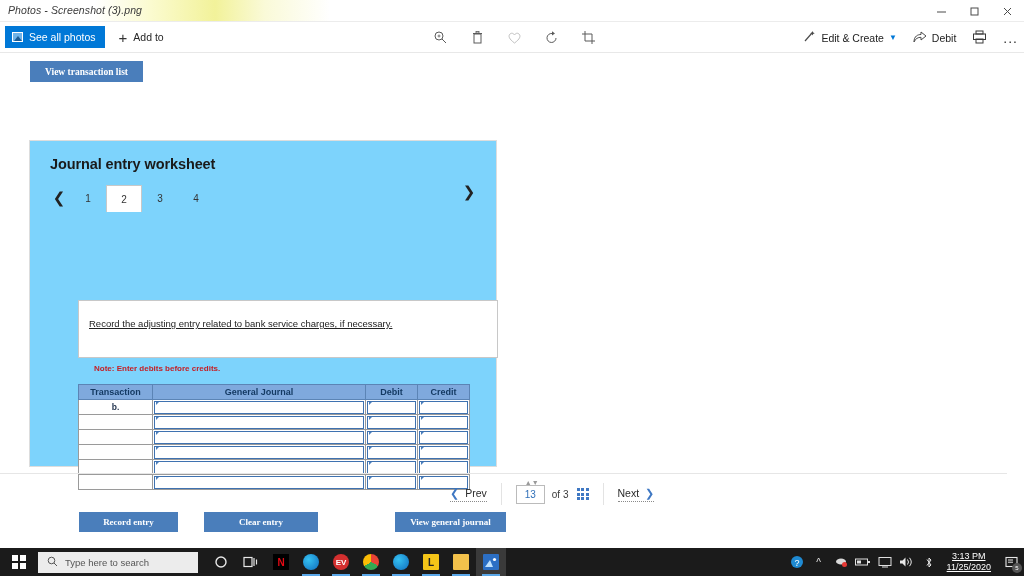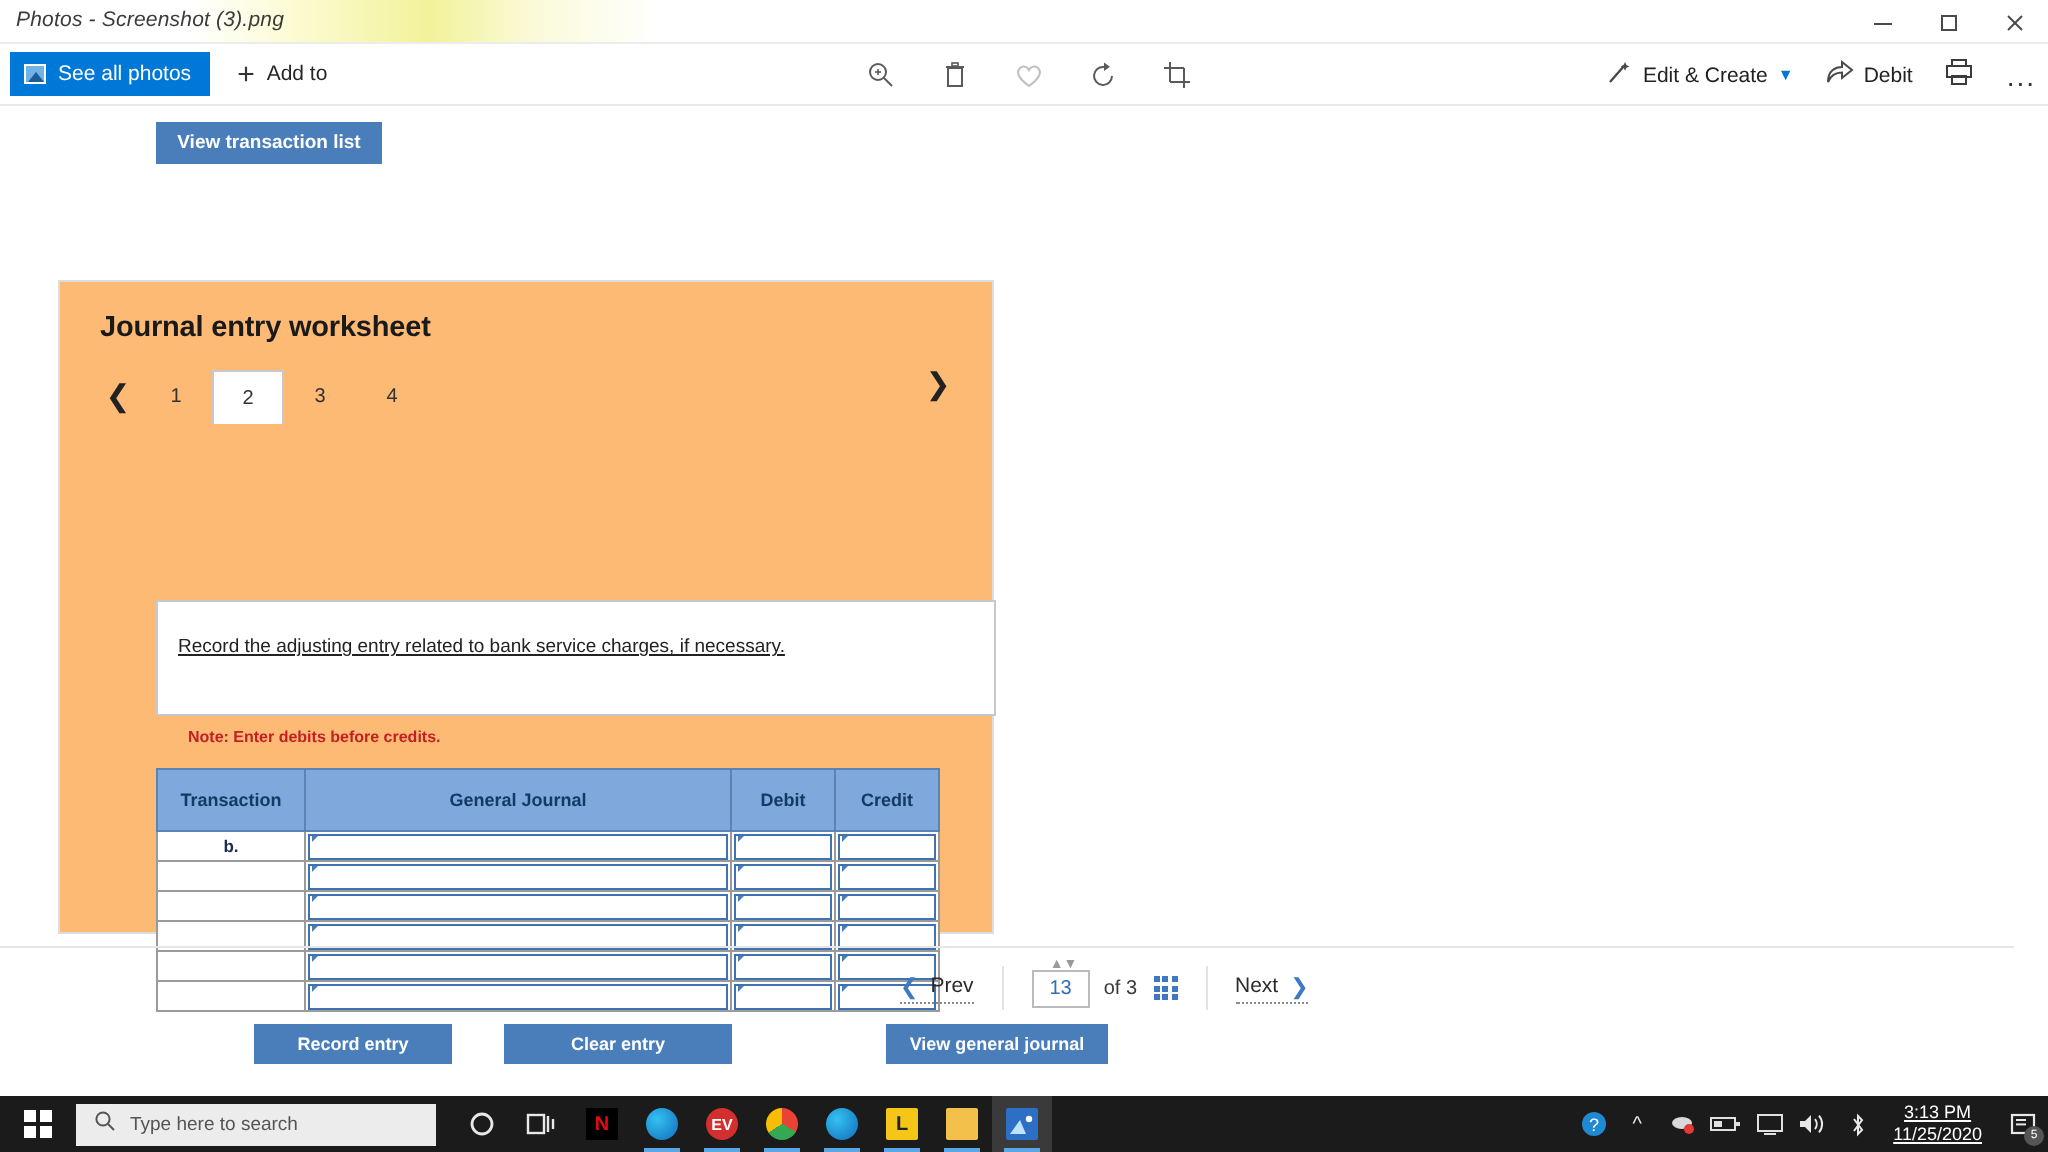--- a/index.html
+++ b/index.html
@@ -61,30 +61,30 @@
   .right-tools { position:absolute; right:6px; top:0; height:31px; display:flex; align-items:center; gap:16px; }
   .rt-item { display:flex; align-items:center; gap:5px; font-size:10.5px; color:#222; white-space:nowrap; }
   .caret-blue { color:#0078d7; font-size:8px; }
   .dots { font-size:14px; color:#333; letter-spacing:1px; line-height:8px; }
 
   
   .photo-area { position:absolute; left:0; top:53px; width:1024px; height:495px; background:#ffffff; }
 
   .btn-blue {
     background:#4a7ebb; color:#ffffff; border:none; font-weight:bold;
-    font-family:Liberation Sans, sans-serif; cursor:pointer;
-    display:flex; align-items:center; justify-content:center;margin-left:48px;
+    font-family:Liberation Serif, serif; cursor:pointer;
+    display:flex; align-items:center; justify-content:center;
   }
   .view-trans-btn {
     position:absolute; left:30px; top:8px; width:113px; height:21px; font-size:9.5px;
   }
 
   .panel {
     position:absolute; left:29px; top:87px; width:468px; height:327px;
-    background:#fdba74; border:1px solid #dddddd;
+    background:#7dd3fc; border:1px solid #dddddd;
   }
   .panel-title {
     position:absolute; left:20px; top:15px; font-size:14.5px; font-weight:bold; color:#1a1a1a;
     letter-spacing:-0.1px;
   }
 
   .tabs-row { position:absolute; left:18px; top:44px; width:432px; height:26px; display:flex; align-items:center; }
   .tab-arrow { width:22px; font-size:15px; color:#222; text-align:center; cursor:pointer; }
   .tab-arrow.right { position:absolute; right:0; top:-2px; }
   .tab-item {
@@ -104,21 +104,21 @@
 
   .note-text { position:absolute; left:48px; top:223px; font-size:8px; color:#c32026; font-weight:bold;padding-left:16px; }
 
   
   .jtable {
     position:absolute; left:48px; top:243px; width:391px;
     border-collapse:collapse; background:#ffffff; table-layout:fixed;
   }
   .jtable th {
     background:#7fa9dd; color:#143a63; font-size:9px; font-weight:bold;
-    border:1px solid #5b84b5; height:31px; padding:0;
+    border:1px solid #5b84b5; height:15px; padding:0;
   }
   .jtable td { border:1px solid #9a9a9a; height:15px; padding:0 1px; background:#ffffff; }
   .jtable td.lbl { font-size:8.5px; color:#1c2e4a; text-align:center; font-weight:bold; }
   .cellbox {
     border:1px solid #3f72b0; height:13px; background:#ffffff; position:relative;
   }
   .cellbox:before {
     content:""; position:absolute; left:1px; top:0px; width:0; height:0;
     border-left:3px solid #4a7ebb; border-bottom:3px solid transparent;
   }
@@ -155,21 +155,21 @@
 
   
   .taskbar {
     position:absolute; left:0; top:548px; width:1024px; height:28px;
     background:#1b1b1b; display:flex; align-items:center;
   }
   .start-btn { width:38px; height:28px; display:flex; align-items:center; justify-content:center; }
   .win-logo { display:grid; grid-template-columns:6px 6px; grid-template-rows:6px 6px; gap:1.5px; }
   .win-logo i { background:#ffffff; display:block; }
   .search-box {
-    width:180px; height:21px; background:#ececec; display:flex; align-items:center; gap:7px;
+    width:160px; height:21px; background:#ececec; display:flex; align-items:center; gap:7px;
     padding-left:9px; color:#555; font-size:9.5px;
   }
   .tb-apps { display:flex; align-items:center; gap:0px; margin-left:8px; }
   .tb-app { width:30px; height:28px; display:flex; align-items:center; justify-content:center; position:relative; }
   .tb-app.active { background:#3a3a3a; }
   .tb-app .underline { position:absolute; bottom:0; left:6px; width:18px; height:2px; background:#5aa7e8; }
   .ic { width:16px; height:16px; border-radius:2px; display:flex; align-items:center; justify-content:center;
         font-size:10px; font-weight:bold; color:#fff; }
 
   .tray { position:absolute; right:0; top:0; height:28px; display:flex; align-items:center; gap:0; }

